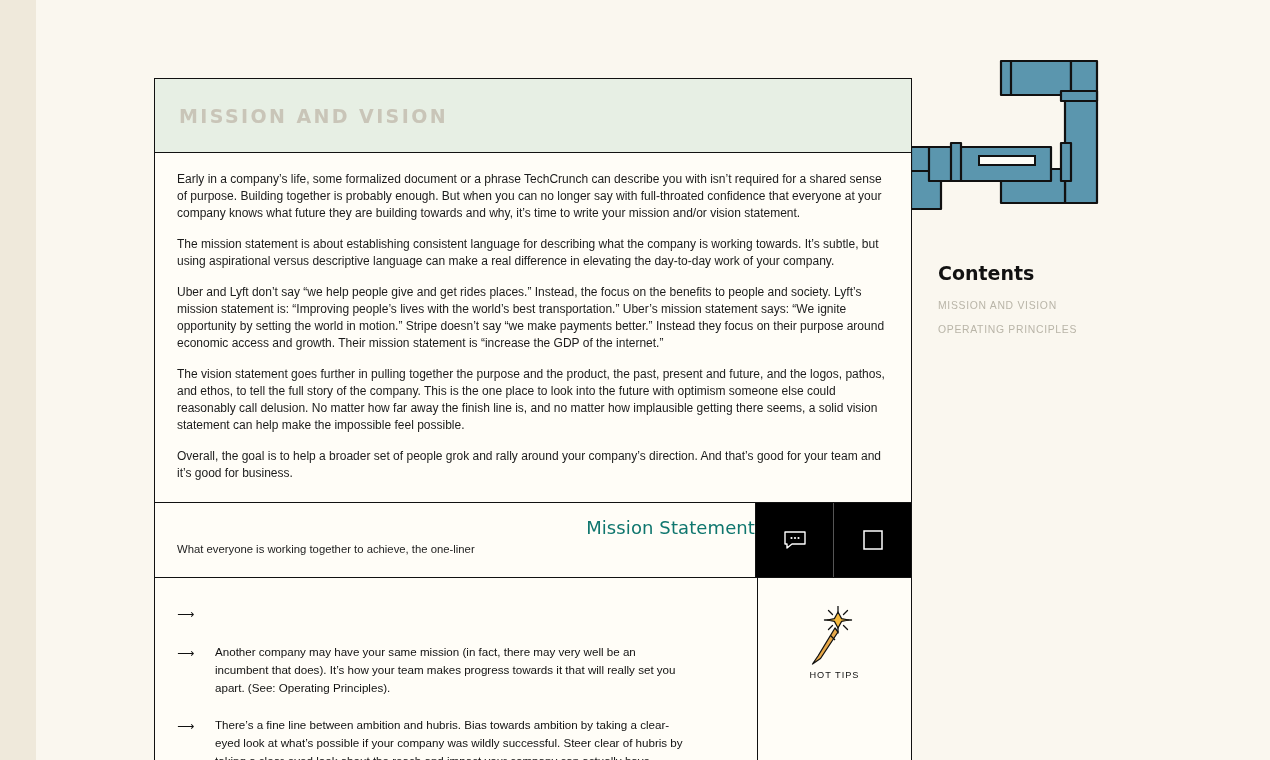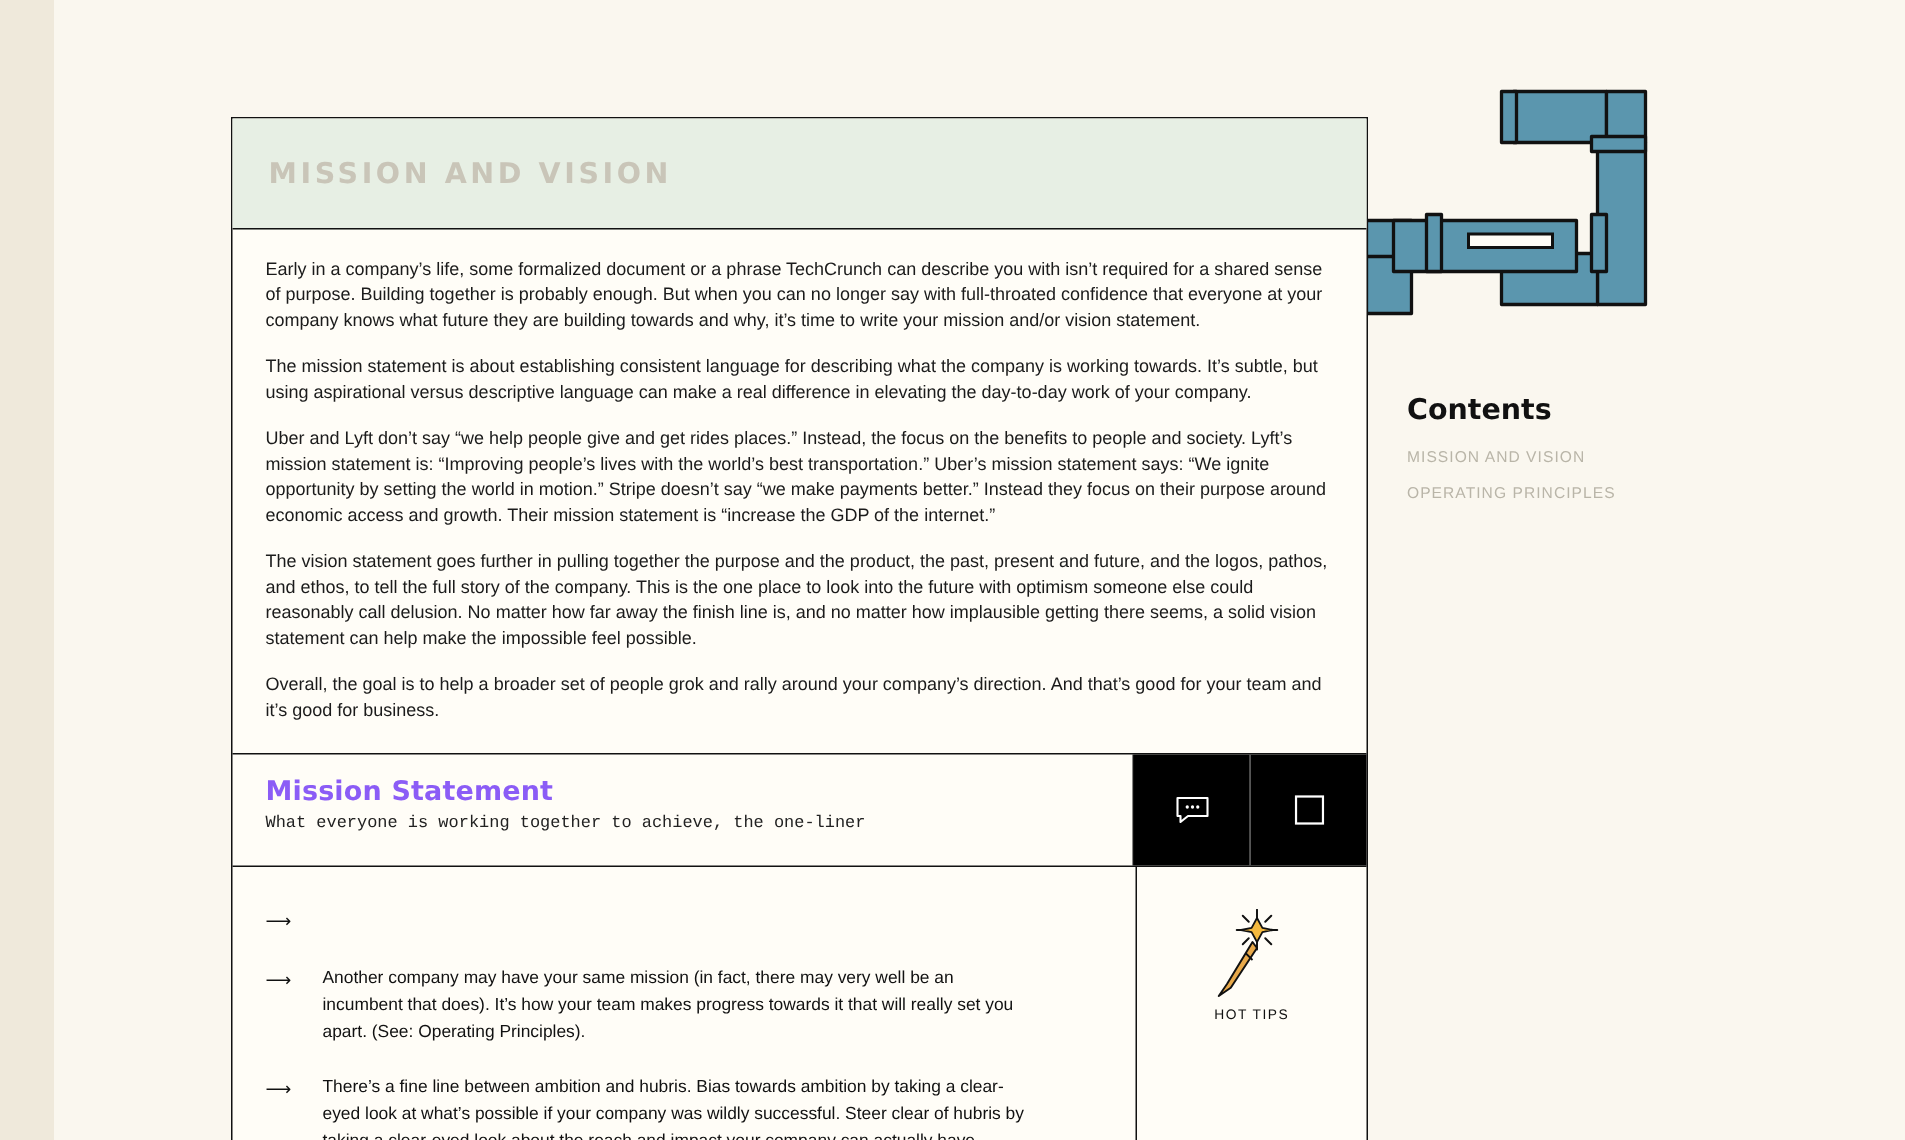--- a/index.html
+++ b/index.html
@@ -77,30 +77,30 @@
   }
   .section-title-wrap {
     flex: 1 1 auto;
     padding: 14px 0 14px 22px;
     border-right: 1px solid #111;
     box-sizing: border-box;
   }
   .section-title {
     margin: 0;
     font-size: 18px;
-    font-weight: 700;
-    color: #8b5cf6;
+    font-weight: 400;
+    color: #0f766e;
     letter-spacing: .1px;
     font-family: "DejaVu Sans", sans-serif;
+    text-align: right;
   }
   .section-sub {
     margin: 5px 0 0 0;
     font-size: 11.3px;
     color: #222;
-    font-family: Liberation Mono, monospace;
   }
   .icon-cell {
     width: 77px;
     background: #000;
     display: flex;
     align-items: center;
     justify-content: center;
   }
   .icon-cell + .icon-cell { border-left: 1px solid #555; }
   .icon-cell svg { display: block; }

